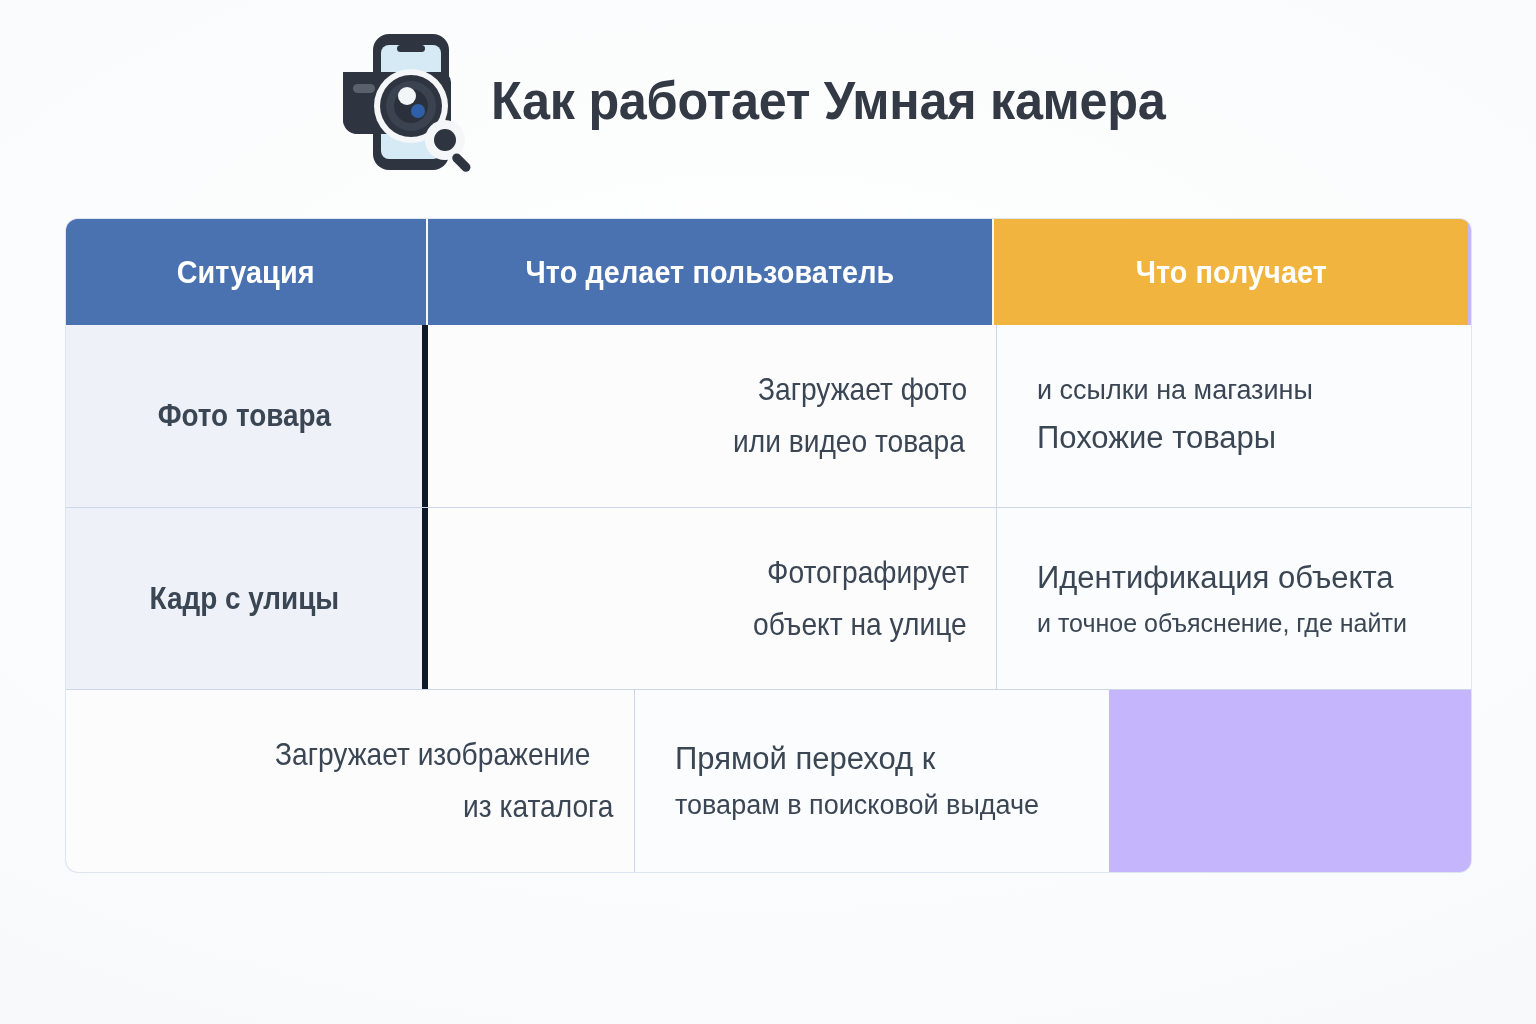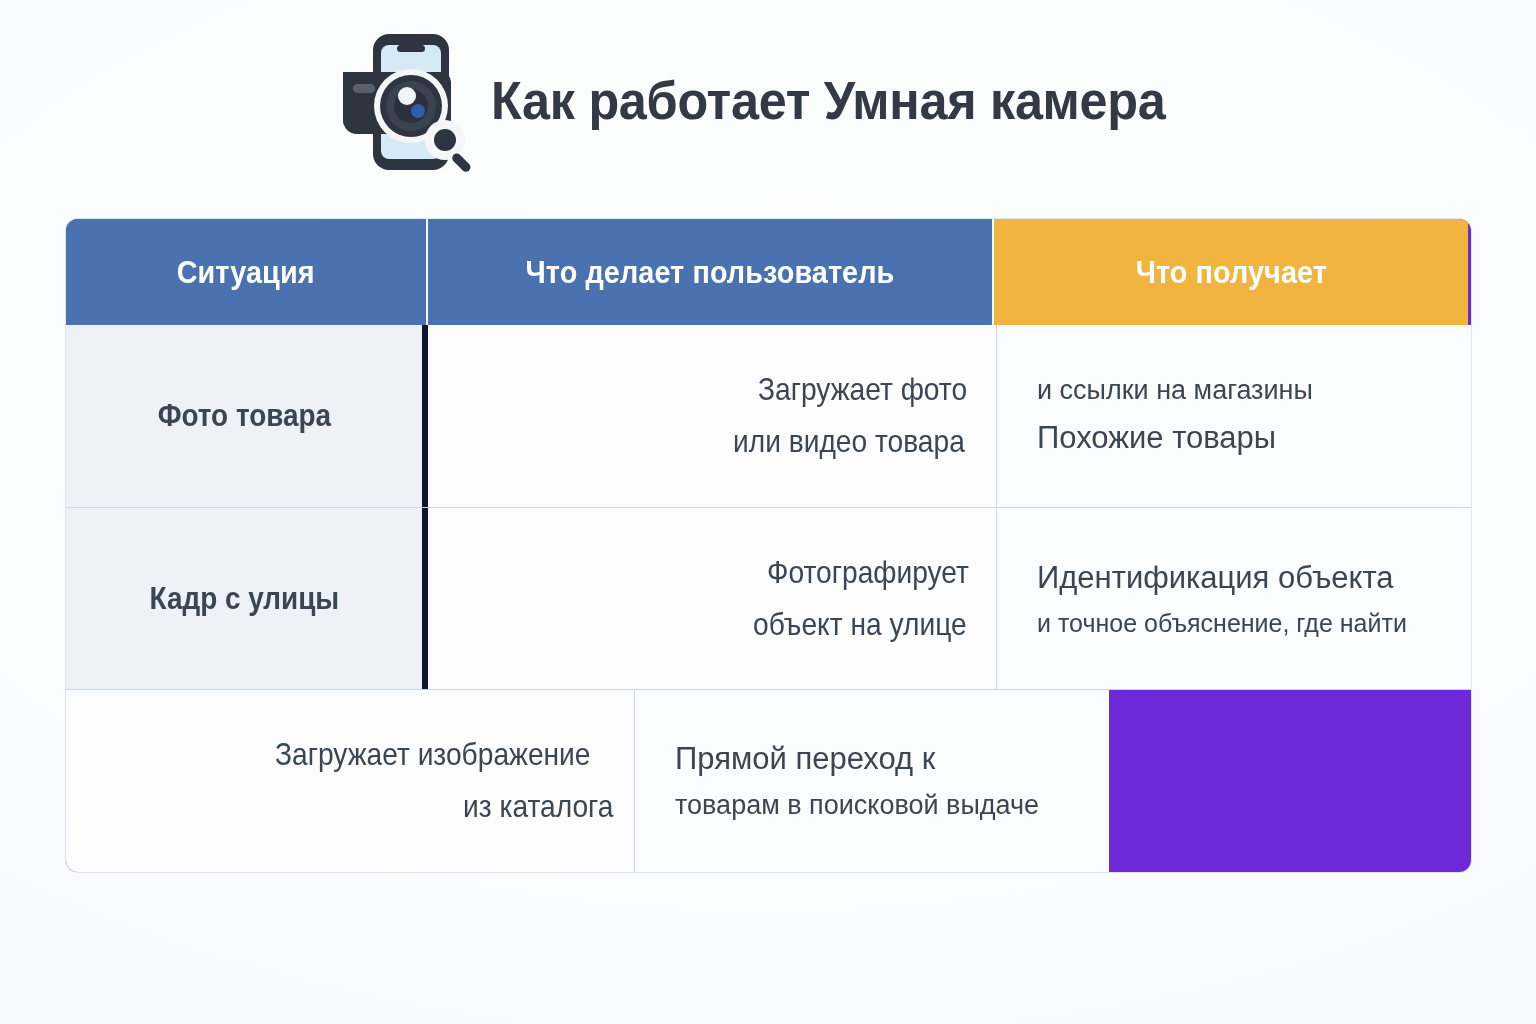--- a/index.html
+++ b/index.html
@@ -54,21 +54,21 @@
   }
 
   
   .table-wrap {
     position: absolute;
     left: 66px;
     top: 219px;
     width: 1405px;
     height: 653px;
     border-radius: 12px;
-    background: #6d28d9;
+    background: #c4b5fd;
     box-shadow: 0 0 0 1px #dfe5f0;
     overflow: hidden;
   }
   .table {
     width: 100%;
     height: 100%;
     display: flex;
     flex-direction: column;
   }
   .thead {

